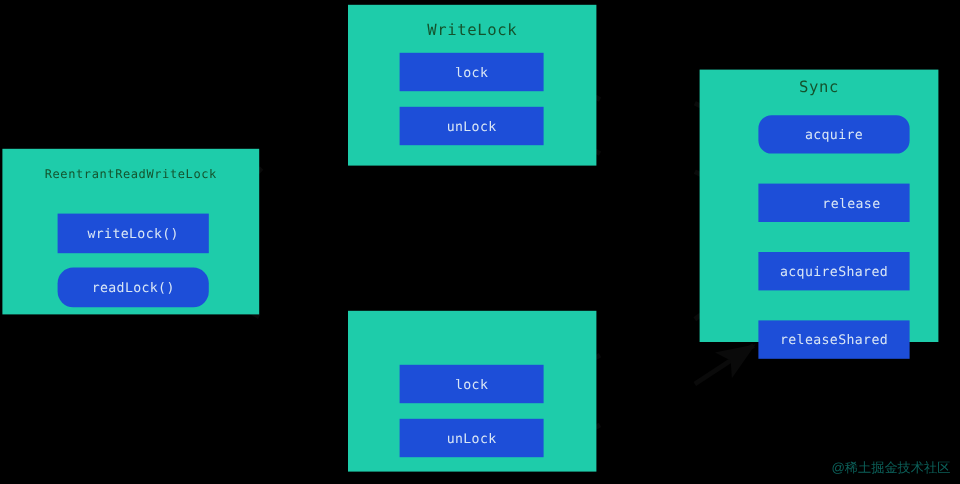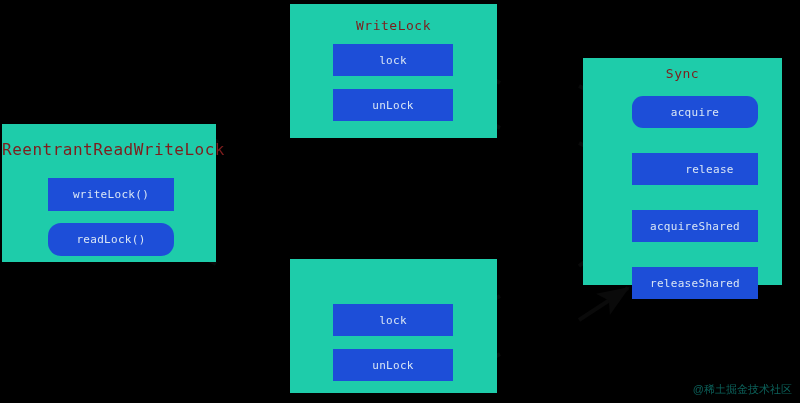--- a/index.html
+++ b/index.html
@@ -18,21 +18,21 @@
   .panel {
     position: absolute;
     background: #1ECCAA;
     box-sizing: border-box;
   }
   .panel-title {
     position: absolute;
     left: 0;
     right: 0;
     text-align: center;
-    color: #7f1d1d;
+    color: #14532d;
     font-family: "DejaVu Sans Mono", monospace;
     letter-spacing: 0.5px;
     white-space: nowrap;
   }
   .method {
     position: absolute;
     background: #1d4ed8;
     color: #d9e6f5;
     display: flex;
     align-items: center;
@@ -40,21 +40,21 @@
     font-family: "DejaVu Sans Mono", monospace;
     box-sizing: border-box;
     letter-spacing: 0.3px;
   }
   
   #panel-rrwl { left: 2px;   top: 124px; width: 214px; height: 138px; }
   #panel-wl   { left: 290px; top: 4px;   width: 207px; height: 134px; }
   #panel-rl   { left: 290px; top: 259px; width: 207px; height: 134px; }
   #panel-sync { left: 583px; top: 58px;  width: 199px; height: 227px; }
 
-  #panel-rrwl .panel-title { top: 16px; font-size: 16px; }
+  #panel-rrwl .panel-title { top: 16px; font-size: 10px; }
   #panel-wl .panel-title   { top: 14px; font-size: 13px; }
   #panel-rl .panel-title   { top: 18px; font-size: 13px; }
   #panel-sync .panel-title { top: 8px;  font-size: 13px; }
 
   
   #m-writelock { left: 46px; top: 54px; width: 126px; height: 33px; font-size: 11px; }
   #m-readlock  { left: 46px; top: 99px; width: 126px; height: 33px; font-size: 11px; border-radius: 13px; }
   
   #m-wl-lock   { left: 43px; top: 40px; width: 120px; height: 32px; font-size: 11px; }
   #m-wl-unlock { left: 43px; top: 85px; width: 120px; height: 32px; font-size: 11px; }

